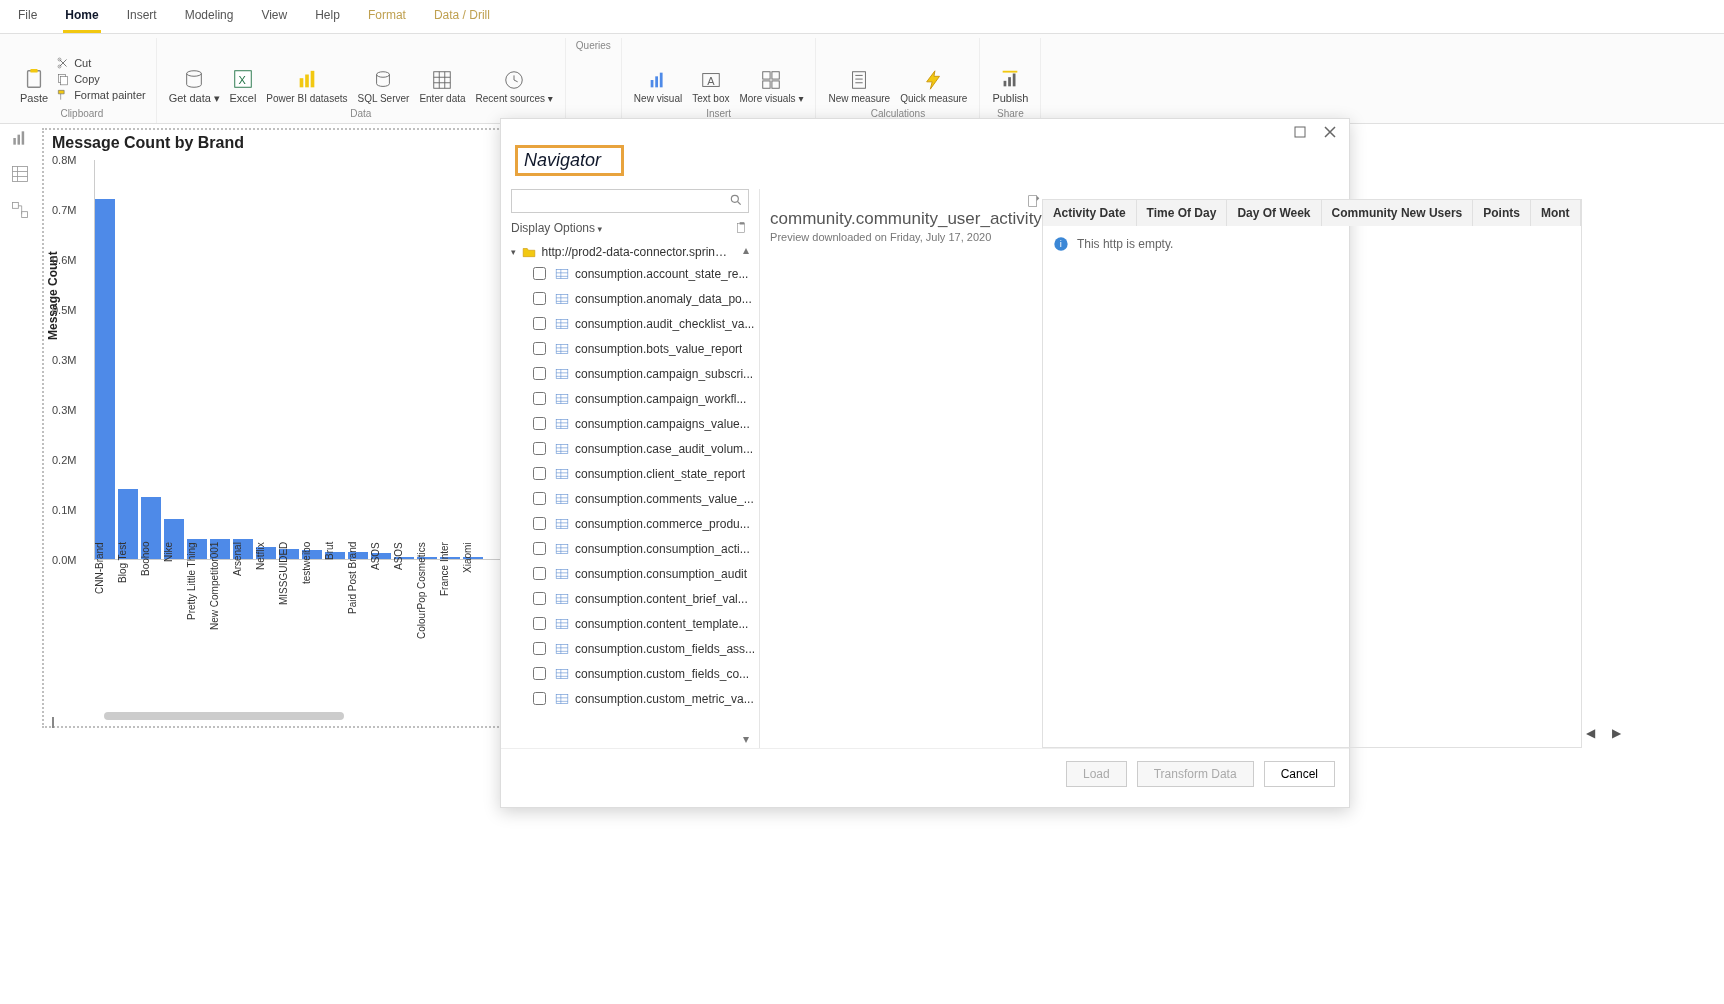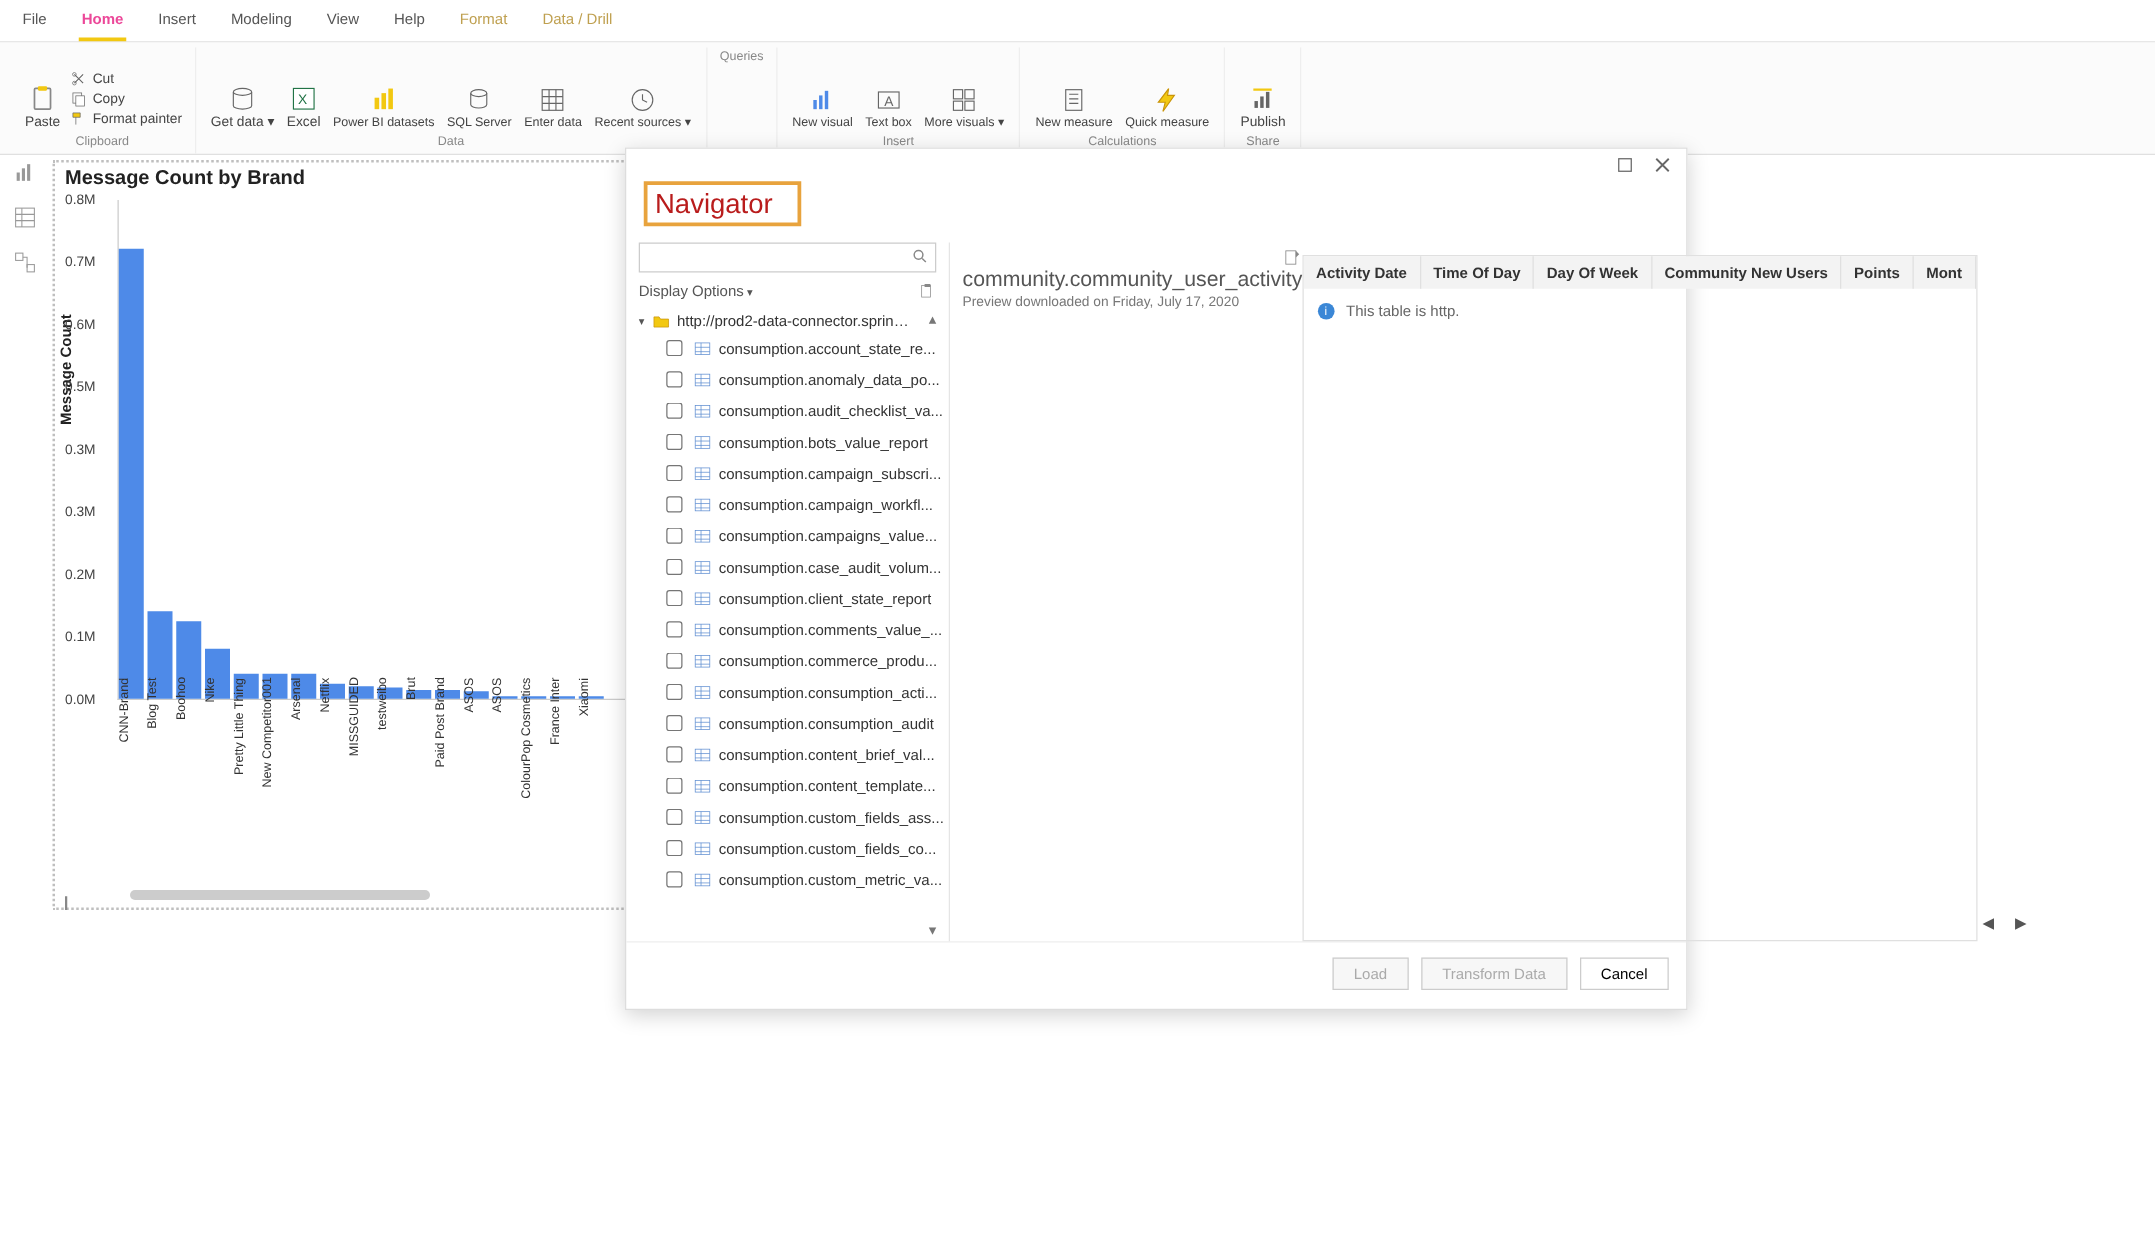--- a/index.html
+++ b/index.html
@@ -1,19 +1,19 @@
 <!DOCTYPE html>
 <html><head>
 <meta charset="utf-8">
 <style>
   * { box-sizing: border-box; }
   body { margin:0; font-family: "Segoe UI", Arial, sans-serif; font-size:12px; color:#333; background:#fff; width:1724px; }
   .menubar { display:flex; gap:24px; padding:4px 16px 0; border-bottom:1px solid #e0e0e0; }
   .menubar .mtab { padding:4px 2px 8px; color:#555; cursor:pointer; }
-  .menubar .mtab.active { color:#ec4899; border-bottom:3px solid #f2c811; font-weight:600; }
+  .menubar .mtab.active { color:#0f172a; border-bottom:3px solid #f2c811; font-weight:600; }
   .menubar .mtab.dim { color:#bfa050; }
   .ribbon { display:flex; background:#fbfbfb; border-bottom:1px solid #e0e0e0; padding:4px 8px 0; }
   .rgroup { display:flex; flex-direction:column; align-items:center; border-right:1px solid #eee; padding:0 10px; }
   .rgroup .items { display:flex; gap:6px; align-items:flex-end; height:68px;}
   .rgroup .lbl { font-size:10px; color:#888; margin:2px 0 4px; }
   .ritem { display:flex; flex-direction:column; align-items:center; gap:2px; padding:2px 2px; cursor:pointer; }
   .ritem .ic { width:22px; height:22px; }
   .ritem .t { font-size:11px; color:#444; text-align:center; line-height:1.1; }
   .ritem .t.sm { font-size:10px; }
   .small-stack { display:flex; flex-direction:column; gap:2px; align-items:flex-start; padding:4px 0;}
@@ -32,21 +32,21 @@
   .xlabel { width:20px; font-size:10px; color:#333; writing-mode:vertical-rl; transform:rotate(180deg); text-align:right; height:120px; white-space:nowrap;}
   .hscroll { position:absolute; left:60px; bottom:6px; width:240px; height:8px; background:#ccc; border-radius:4px;}
   .resize-handle { position:absolute; left:-4px; bottom:-4px; width:14px; height:14px; }
   .resize-handle svg { width:14px; height:14px; }
 
   .navigator { position:absolute; left:500px; top:118px; width:850px; height:690px; background:#fff; border:1px solid #ddd; box-shadow:0 4px 16px rgba(0,0,0,0.18);}
   .navigator .topbar { display:flex; justify-content:flex-end; gap:16px; padding:6px 12px 0;}
   .navigator .topbar .winicon { width:14px; height:14px; color:#666; cursor:pointer; }
   .nav-title-wrap { padding:6px 14px 12px; }
   .nav-title-box { display:inline-block; border:3px solid #e8a33d; padding:2px 20px 2px 6px; }
-  .nav-title-box span { font-size:22px; color:#b91c1c; }
+  .nav-title-box span { font-size:18px; color:#0f172a;font-style:italic; }
   .nav-body { display:flex; height:560px; border-top:1px solid transparent;}
   .nav-left { width:280px; border-right:1px solid #e5e5e5; display:flex; flex-direction:column; }
   .nav-search { margin:0 10px 6px; position:relative;}
   .nav-search input { width:100%; padding:4px 24px 4px 6px; border:1px solid #ccc; font-size:12px;}
   .nav-search .sicon { position:absolute; right:6px; top:4px; color:#888; }
   .nav-opts { display:flex; justify-content:space-between; align-items:center; padding:2px 10px 6px; font-size:12px; color:#555;}
   .nav-opts .dd::after{ content:" \25BE"; font-size:9px;}
   .tree { flex:1; overflow:hidden; position:relative; padding:2px 0 2px 6px;}
   .tree-root { display:flex; align-items:center; gap:6px; padding:2px 4px; font-size:12px; color:#333;}
   .tree-root .tri { font-size:9px; color:#555;}
@@ -582,21 +582,21 @@
             <div class="th">Points</div>
             <div class="th">Mont</div>
           </div>
         <div class="tbody">
           <span class="info-ic">
               <svg width="16" height="16" viewBox="0 0 24 24">
                 <circle cx="12" cy="12" r="10" fill="#3b87d6"></circle>
                 <text x="10" y="17" font-size="14" fill="#fff">i</text>
               </svg>
             </span>
-          <span>This table is http.</span>
+          <span>This http is empty.</span>
         </div>
       </div>
       <div class="hscrollbar">
         <div class="arrow">◀</div>
         <div class="track">
             <div class="thumb"></div>
           </div>
         <div class="arrow">▶</div>
       </div>
     </div>

